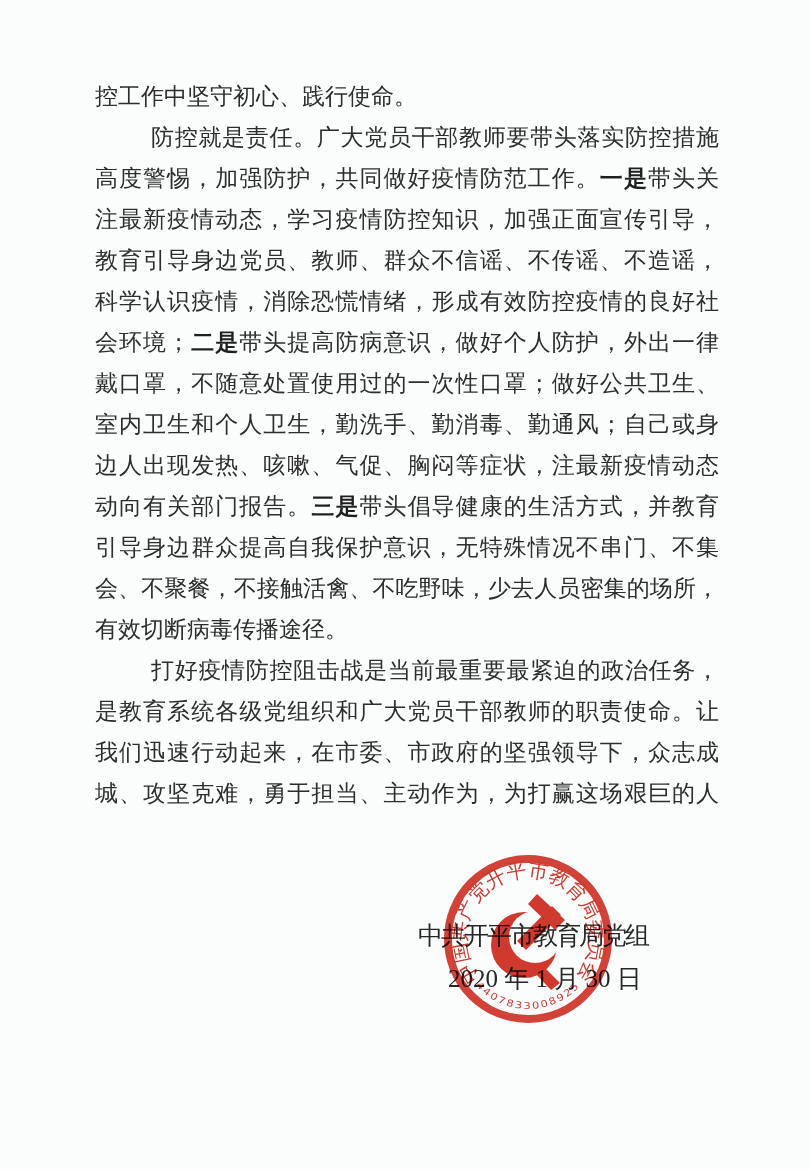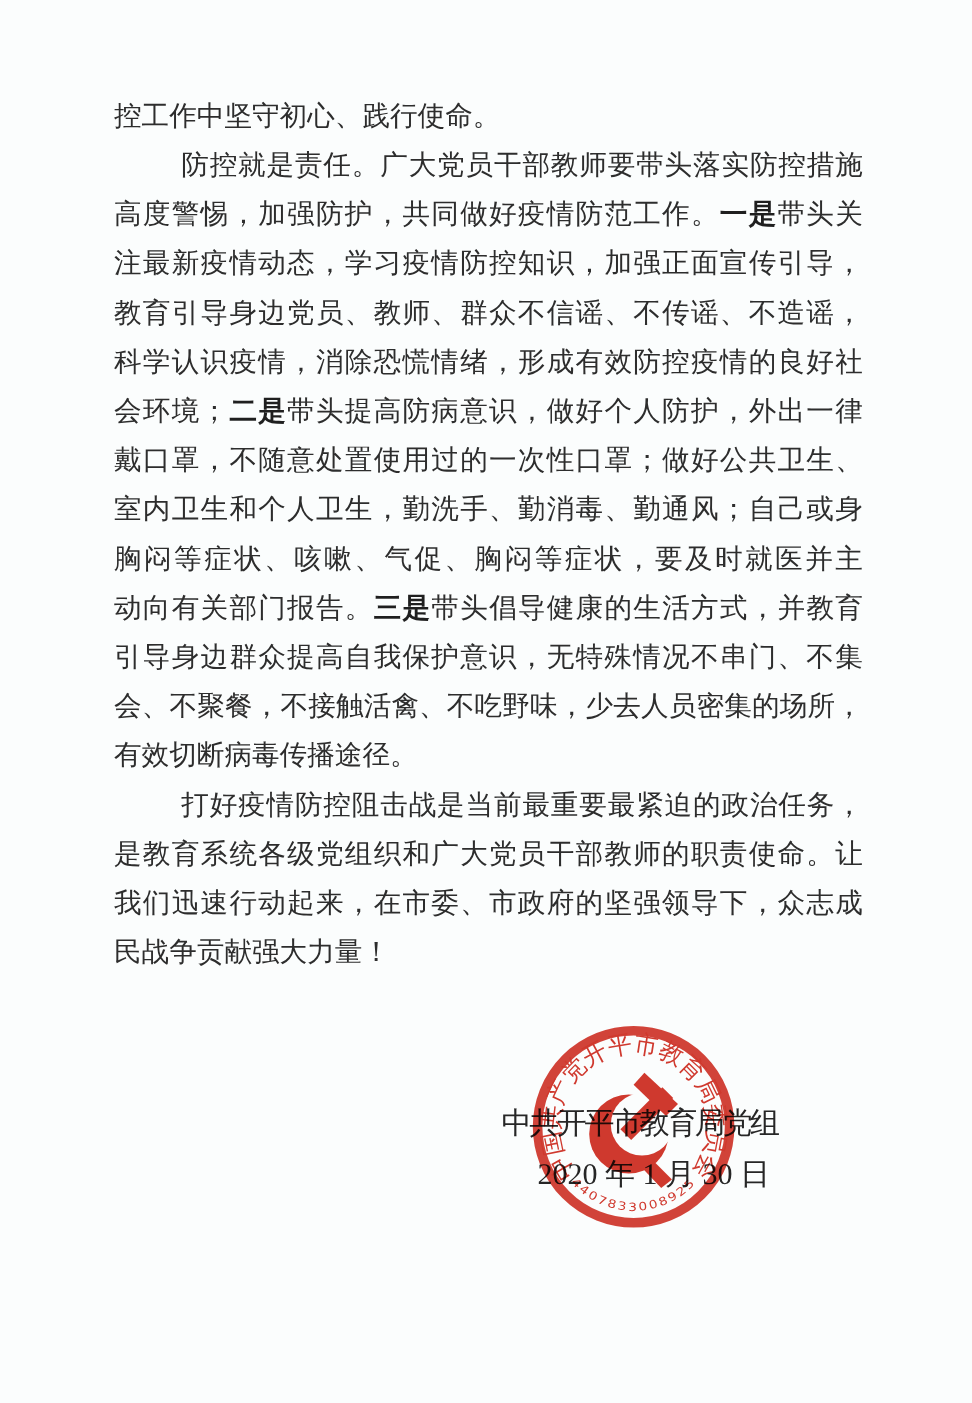--- a/index.html
+++ b/index.html
@@ -78,29 +78,29 @@
   <div class="body-text" id="body-lines">
       <div class="line end"><span>控工作中坚守初心、践行使命。</span></div>
       <div class="line indent"><span>防控就是责任。广大党员干部教师要带头落实防控措施</span></div>
       <div class="line"><span>高度警惕，加强防护，共同做好疫情防范工作。</span><span class="b">一是</span><span>带头关</span></div>
       <div class="line"><span>注最新疫情动态，学习疫情防控知识，加强正面宣传引导，</span></div>
       <div class="line"><span>教育引导身边党员、教师、群众不信谣、不传谣、不造谣，</span></div>
       <div class="line"><span>科学认识疫情，消除恐慌情绪，形成有效防控疫情的良好社</span></div>
       <div class="line"><span>会环境；</span><span class="b">二是</span><span>带头提高防病意识，做好个人防护，外出一律</span></div>
       <div class="line"><span>戴口罩，不随意处置使用过的一次性口罩；做好公共卫生、</span></div>
       <div class="line"><span>室内卫生和个人卫生，勤洗手、勤消毒、勤通风；自己或身</span></div>
-      <div class="line"><span>胸闷等症状、咳嗽、气促、胸闷等症状，要及时就医并主</span></div>
+      <div class="line"><span>边人出现发热、咳嗽、气促、胸闷等症状，注最新疫情动态</span></div>
       <div class="line"><span>动向有关部门报告。</span><span class="b">三是</span><span>带头倡导健康的生活方式，并教育</span></div>
       <div class="line"><span>引导身边群众提高自我保护意识，无特殊情况不串门、不集</span></div>
       <div class="line"><span>会、不聚餐，不接触活禽、不吃野味，少去人员密集的场所，</span></div>
       <div class="line end"><span>有效切断病毒传播途径。</span></div>
       <div class="line indent"><span>打好疫情防控阻击战是当前最重要最紧迫的政治任务，</span></div>
       <div class="line"><span>是教育系统各级党组织和广大党员干部教师的职责使命。让</span></div>
       <div class="line"><span>我们迅速行动起来，在市委、市政府的坚强领导下，众志成</span></div>
-      <div class="line end"><span>民战争贡献强大力量！</span></div>
+      <div class="line"><span>城、攻坚克难，勇于担当、主动作为，为打赢这场艰巨的人</span></div>
     </div>
 
   <div class="signature">中共开平市教育局党组</div>
   <div class="date">2020 年 1 月 30 日</div>
 
   <svg class="seal" id="seal-svg" width="176" height="180" viewBox="0 0 176 180" xmlns="http://www.w3.org/2000/svg" style="color: rgb(208, 40, 28);">
 
     <circle cx="88" cy="90" r="80" fill="none" stroke="currentColor" stroke-width="8" stroke-opacity="0.95"></circle>
 
     <path id="sealRingPath" d="M 40.5 129.9 A 62 62 0 1 1 135.5 129.9" fill="none"></path>

